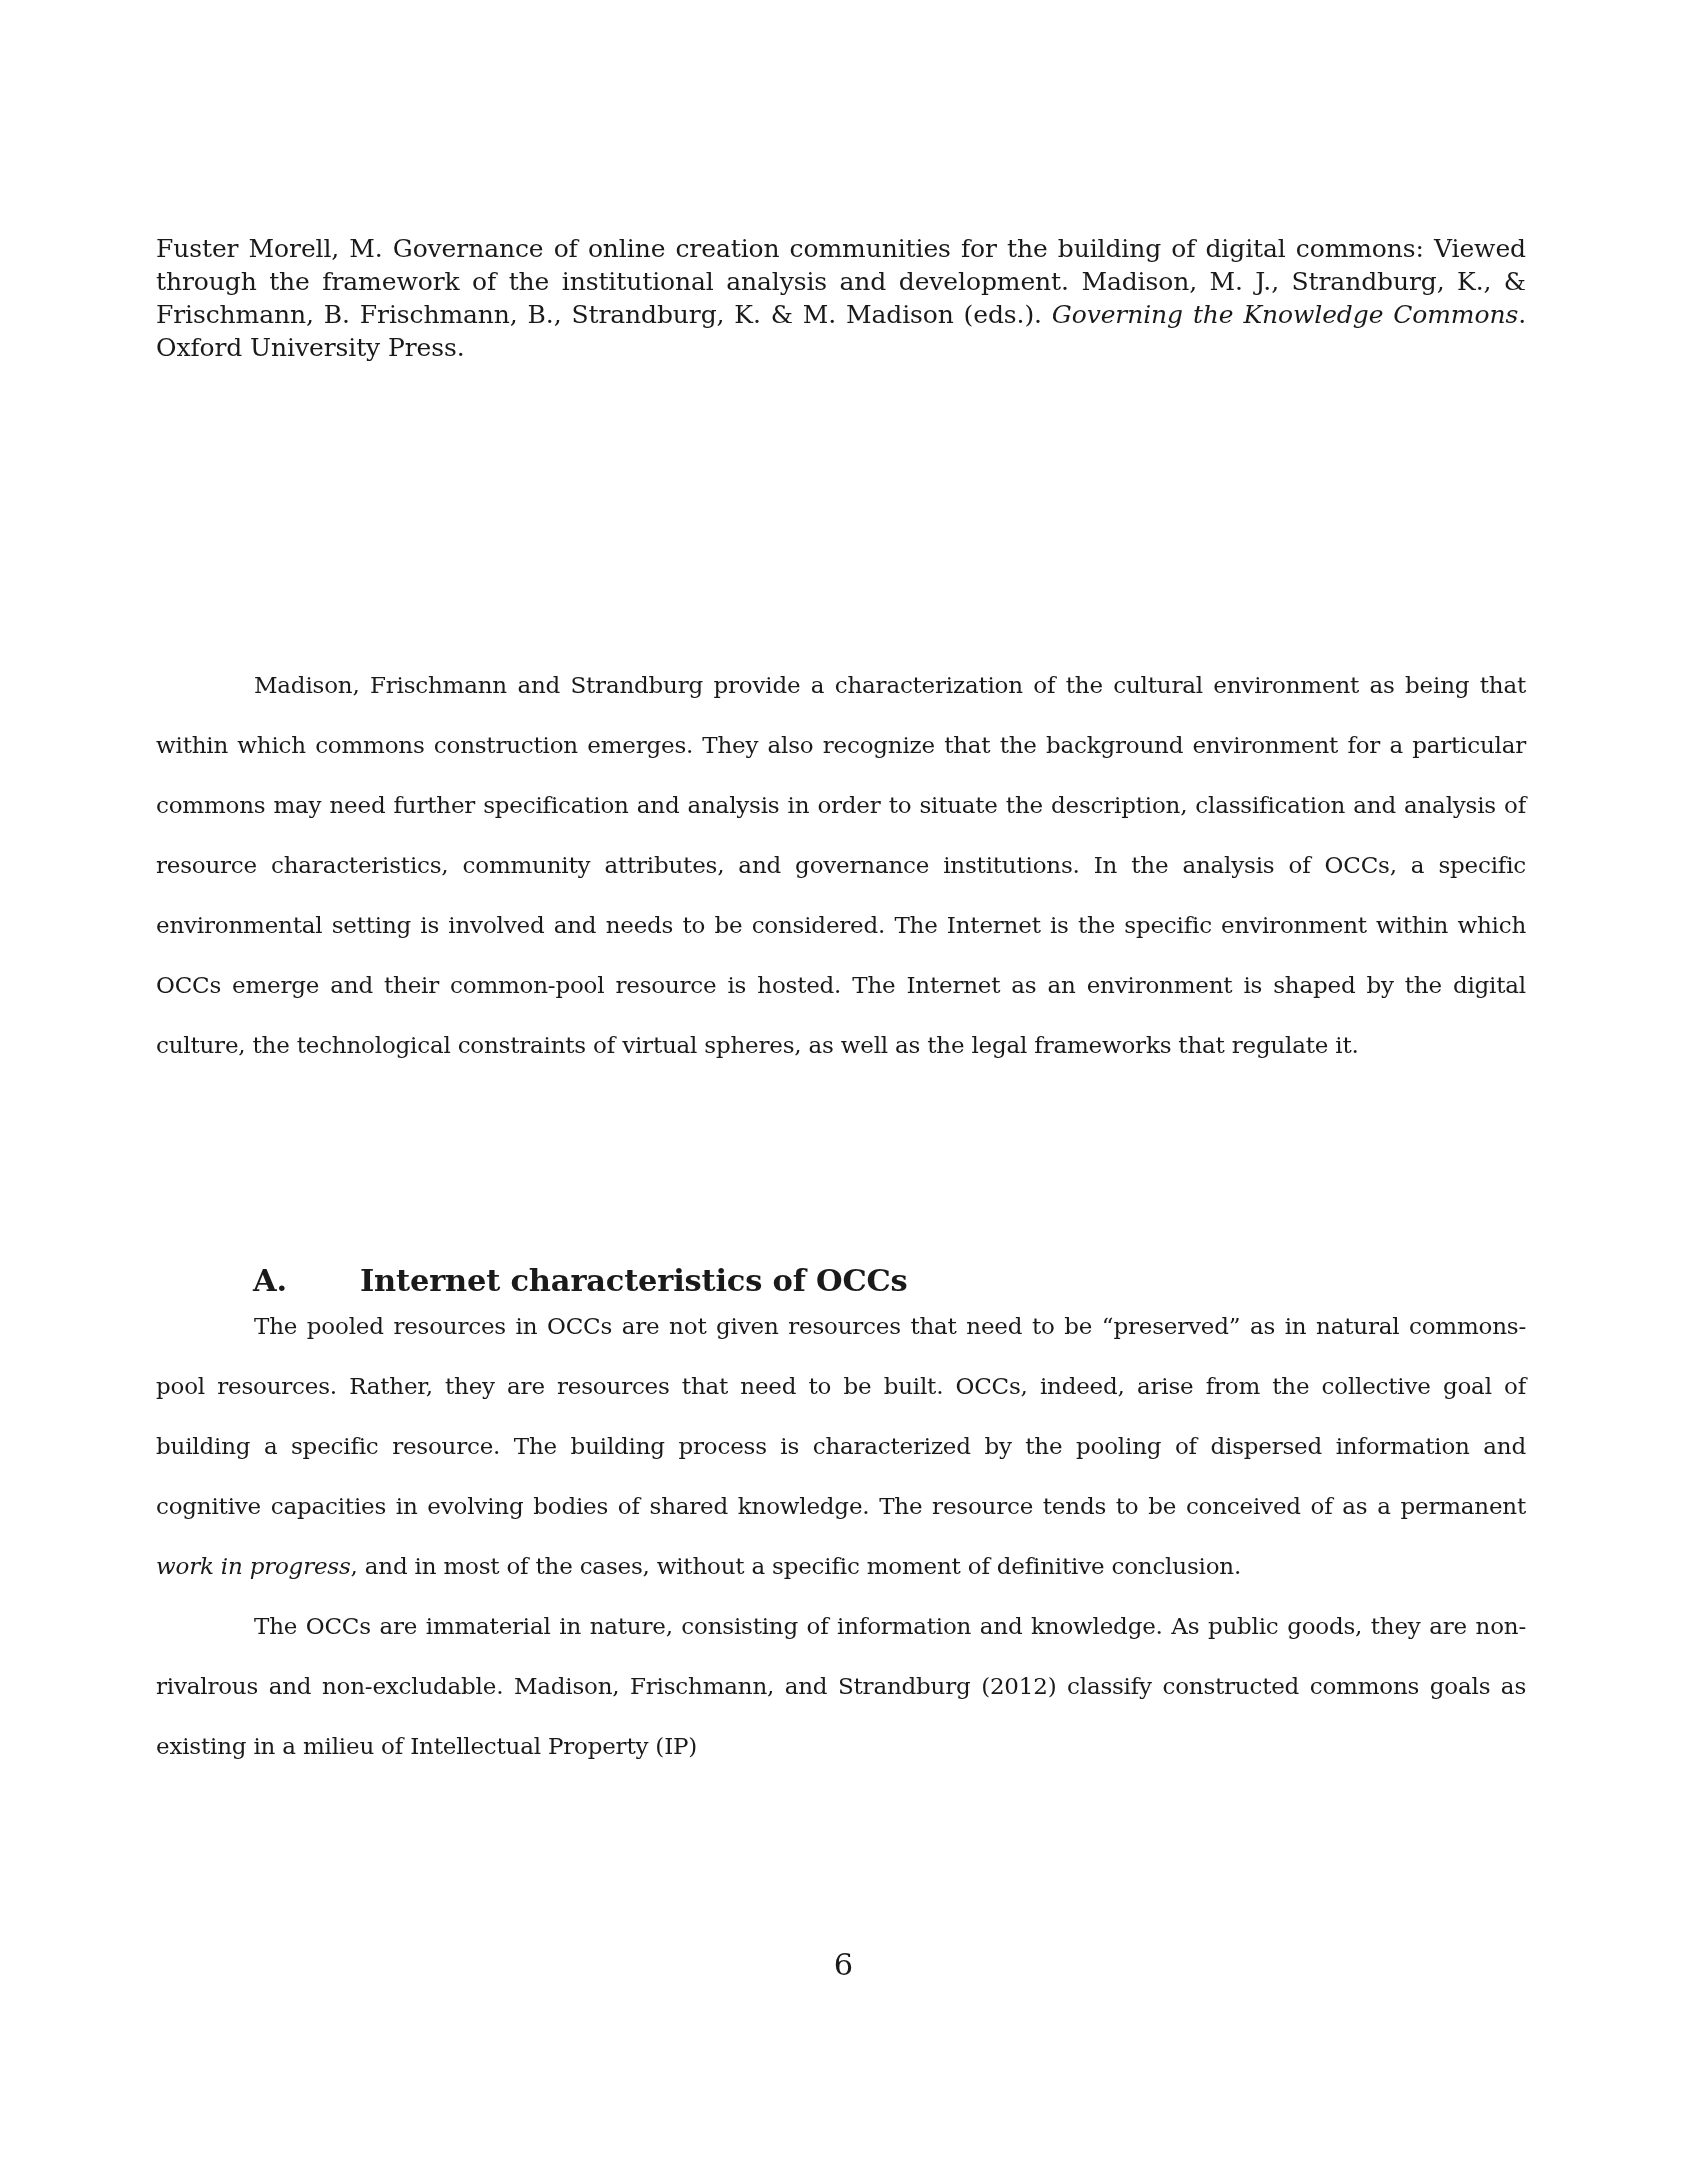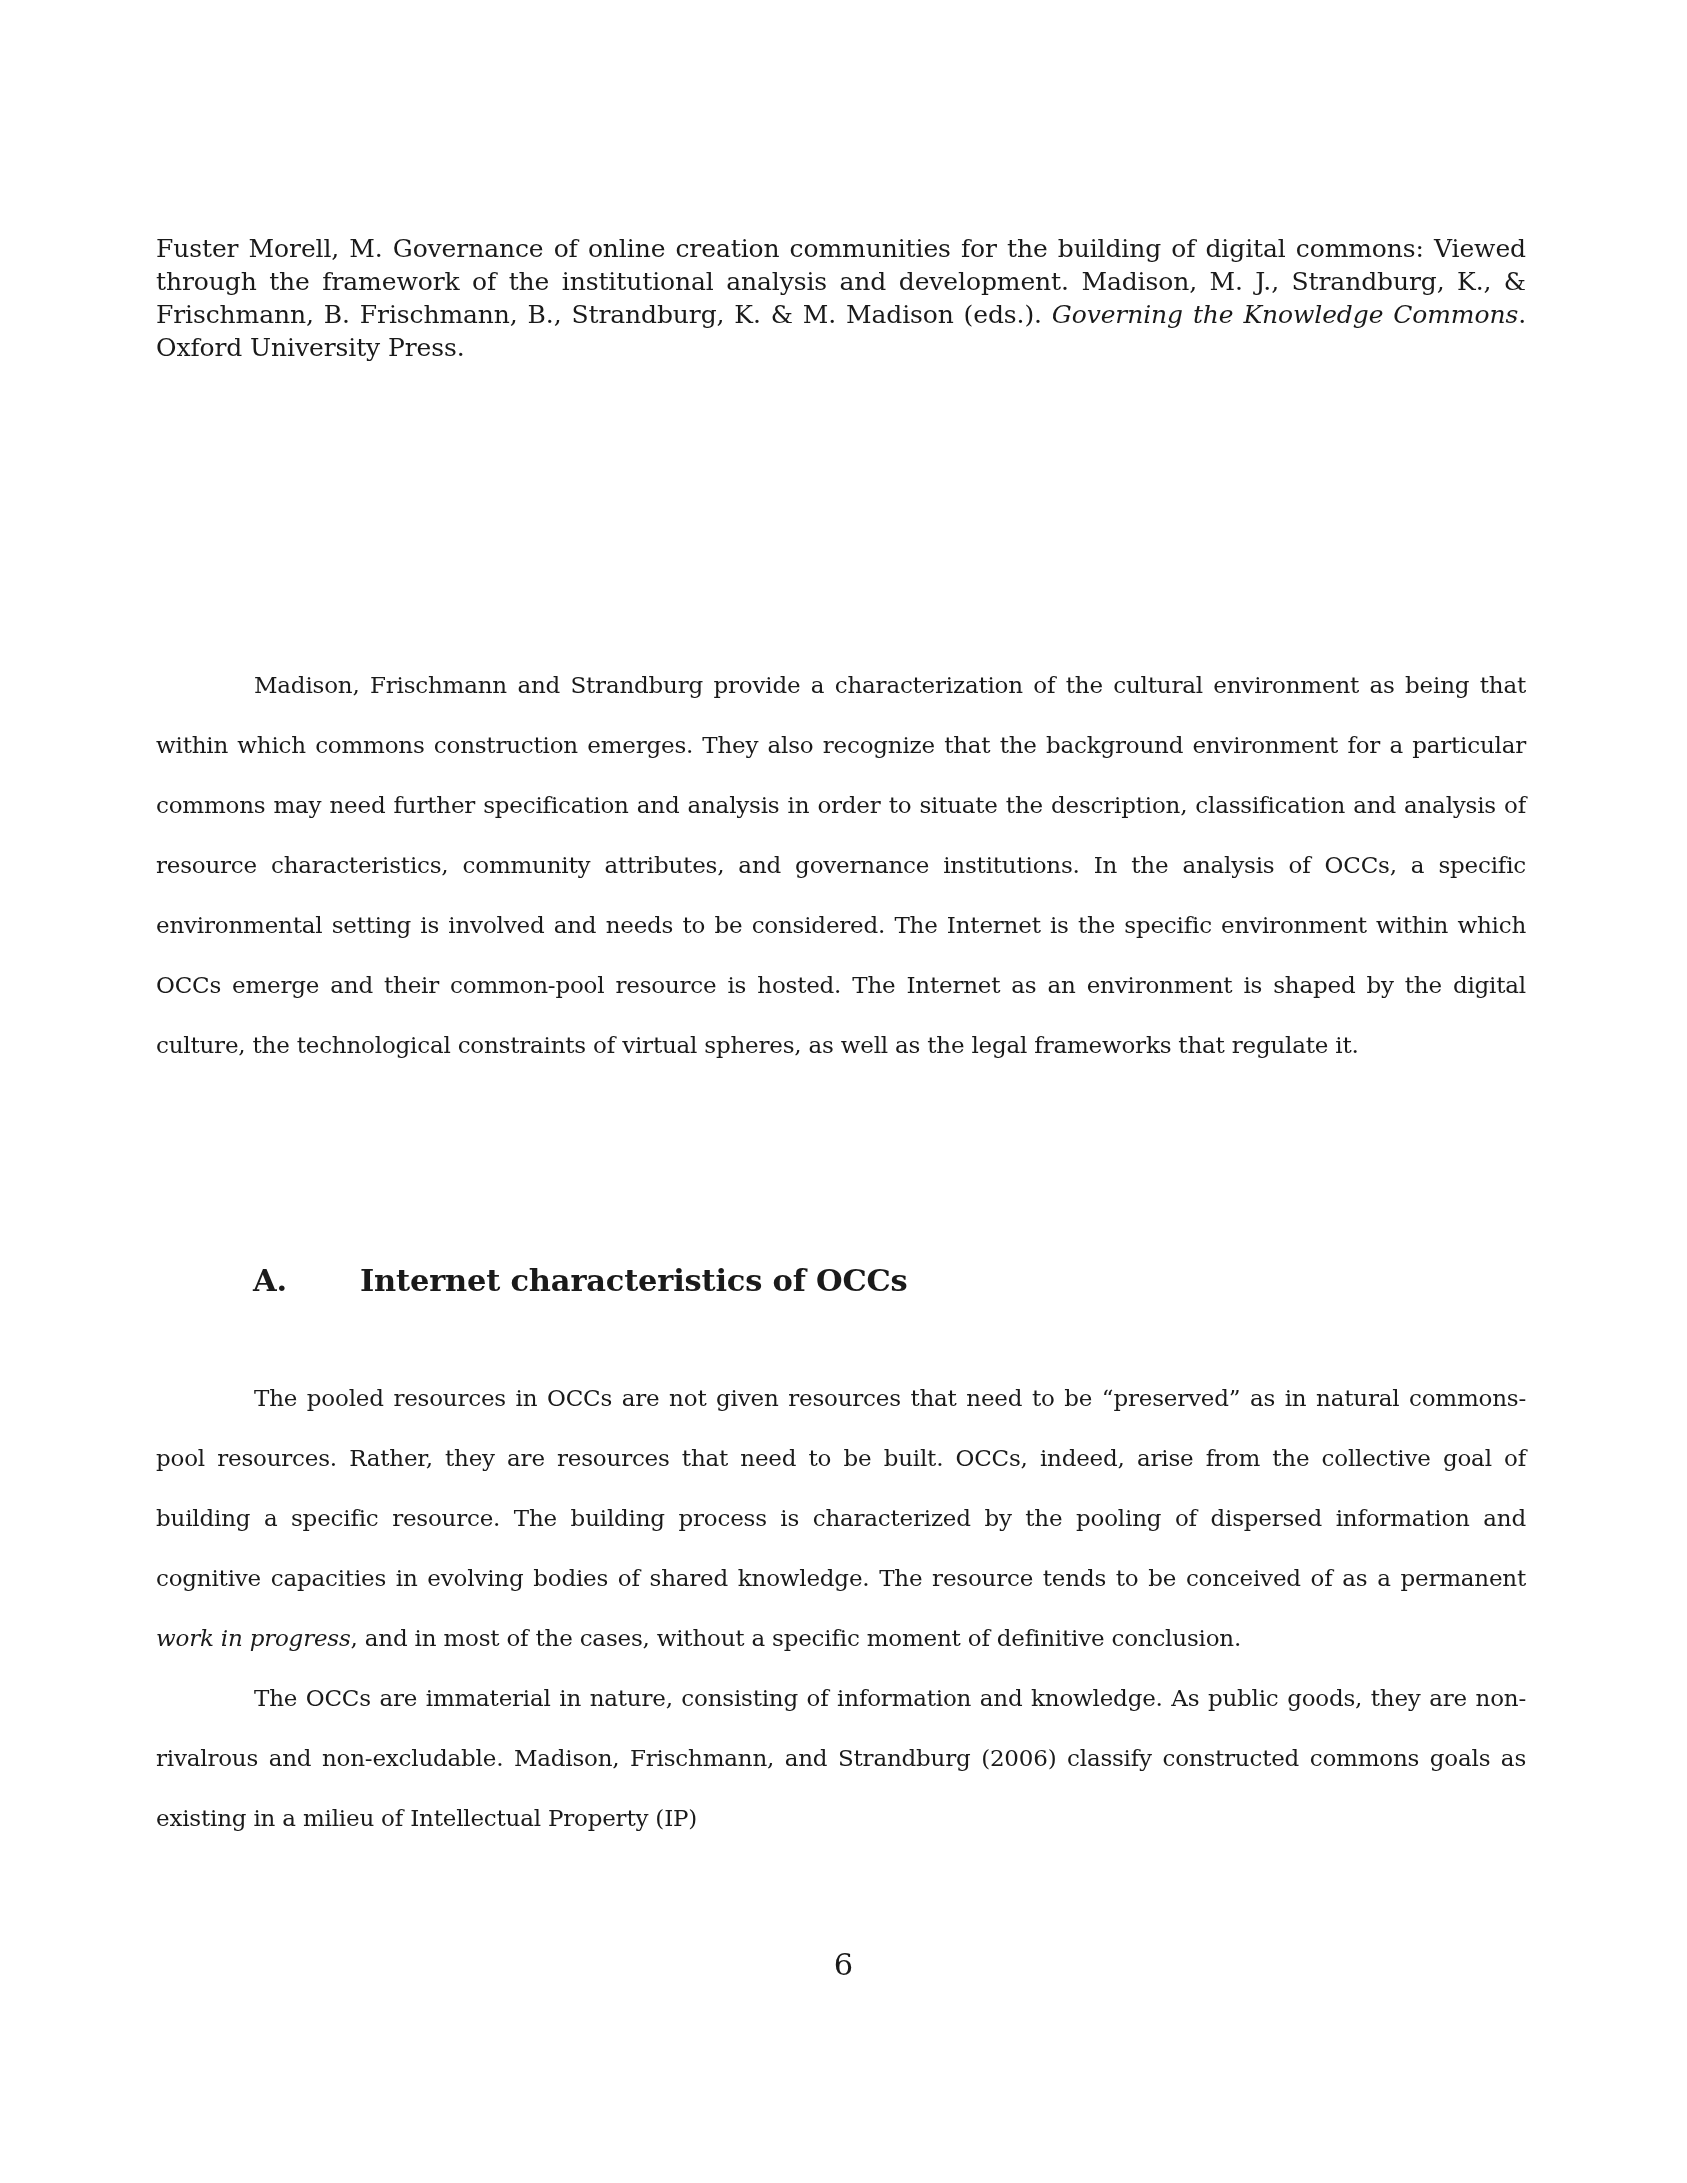--- a/index.html
+++ b/index.html
@@ -59,21 +59,21 @@
       left: 0;
       top: 0;
       width: 82px;
     }
     .section-heading .title {
       position: absolute;
       left: 107px;
       top: 0;
       white-space: nowrap;
     }
-    .para2 { top: 1368px; }
+    .para2 { top: 1296px; }
     .page-number {
       position: absolute;
       left: 0;
       width: 1687px;
       top: 1944px;
       text-align: center;
       font-size: 30.5px;
       line-height: 41px;
     }
     em { font-style: italic; }
@@ -89,19 +89,19 @@
     <p>Madison, Frischmann and Strandburg provide a characterization of the cultural environment as being that within which commons construction emerges. They also recognize that the background environment for a particular commons may need further specification and analysis in order to situate the description, classification and analysis of resource characteristics, community attributes, and governance institutions. In the analysis of OCCs, a specific environmental setting is involved and needs to be considered. The Internet is the specific environment within which OCCs emerge and their common-pool resource is hosted. The Internet as an environment is shaped by the digital culture, the technological constraints of virtual spheres, as well as the legal frameworks that regulate it.</p>
   </div>
 
   <div class="section-heading">
     <span class="num">A.</span>
     <span class="title">Internet characteristics of OCCs</span>
   </div>
 
   <div class="body-block para2">
     <p><span>The pooled resources in OCCs are not given resources that need to be “preserved” as in natural commons-pool resources. Rather, they are resources that need to be built. OCCs, indeed, arise from the collective goal of building a specific resource. The building process is characterized by the pooling of dispersed information and cognitive capacities in evolving bodies of shared knowledge. The resource tends to be conceived of as a permanent </span><em>work in progress</em><span>, and in most of the cases, without a specific moment of definitive conclusion.</span></p>
-    <p>The OCCs are immaterial in nature, consisting of information and knowledge. As public goods, they are non-rivalrous and non-excludable. Madison, Frischmann, and Strandburg (2006) classify constructed commons goals as existing in a milieu of Intellectual Property (IP)</p>
+    <p>The OCCs are immaterial in nature, consisting of information and knowledge. As public goods, they are non-rivalrous and non-excludable. Madison, Frischmann, and Strandburg (2012) classify constructed commons goals as existing in a milieu of Intellectual Property (IP)</p>
   </div>
 
   <div class="page-number">6</div>
 
 </div>
 
 
 </body></html>

